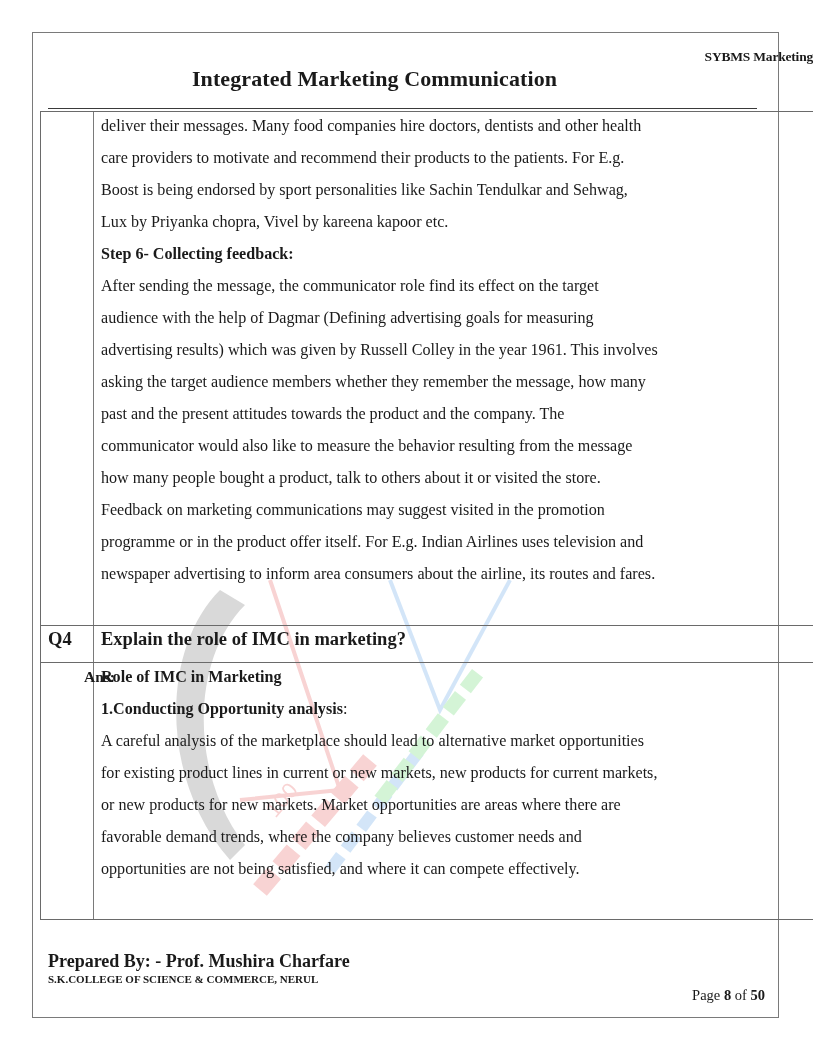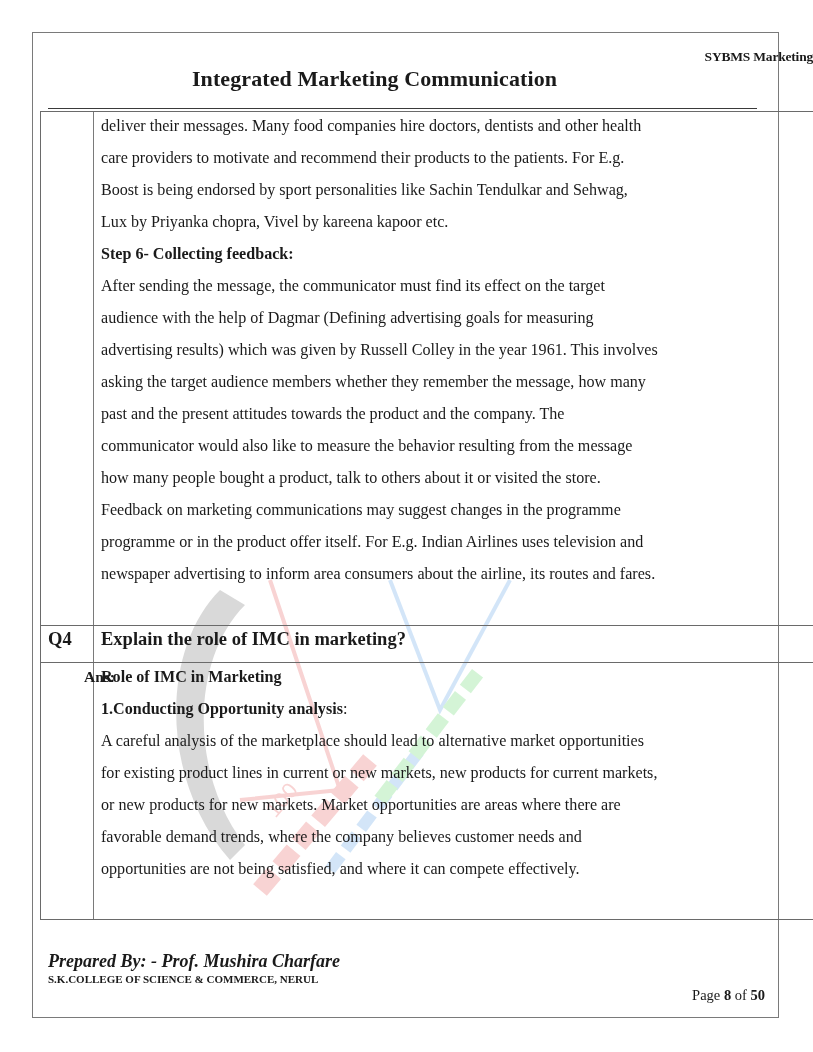--- a/index.html
+++ b/index.html
@@ -107,21 +107,20 @@
       left: 6px;
       font-weight: bold;
       font-size: 15.5px;
     }
     .footer-prepared {
       position: absolute;
       left: 48px;
       top: 951px;
       font-size: 18px;
       font-weight: bold;
-      font-style: italic;
     }
     .footer-college {
       position: absolute;
       left: 48px;
       top: 973px;
       font-size: 11px;
       font-weight: bold;
     }
     .footer-page {
       position: absolute;
@@ -160,28 +159,28 @@
 
 <div class="qa-table">
   <div class="col-divider"></div>
 
   <div class="cell-text" style="top: -2px;">
     <span class="line">deliver their messages. Many food companies hire doctors, dentists and other health</span>
     <span class="line">care providers to motivate and recommend their products to the patients. For E.g.</span>
     <span class="line">Boost is being endorsed by sport personalities like Sachin Tendulkar and Sehwag,</span>
     <span class="line">Lux by Priyanka chopra, Vivel by kareena kapoor etc.</span>
     <span class="line bold">Step 6- Collecting feedback:</span>
-    <span class="line">After sending the message, the communicator must find its effect on the target</span>
+    <span class="line">After sending the message, the communicator role find its effect on the target</span>
     <span class="line">audience with the help of Dagmar (Defining advertising goals for measuring</span>
     <span class="line">advertising results) which was given by Russell Colley in the year 1961. This involves</span>
     <span class="line">asking the target audience members whether they remember the message, how many</span>
     <span class="line">past and the present attitudes towards the product and the company. The</span>
     <span class="line">communicator would also like to measure the behavior resulting from the message</span>
     <span class="line">how many people bought a product, talk to others about it or visited the store.</span>
-    <span class="line">Feedback on marketing communications may suggest changes in the programme</span>
+    <span class="line">Feedback on marketing communications may suggest visited in the promotion</span>
     <span class="line">programme or in the product offer itself. For E.g. Indian Airlines uses television and</span>
     <span class="line">newspaper advertising to inform area consumers about the airline, its routes and fares.</span>
   </div>
 
   <div class="row-divider" style="top: 513px;"></div>
 
   <div class="q-label" style="top: 517px;">Q4</div>
   <div class="q-text" style="top: 517px;">Explain the role of IMC in marketing?</div>
 
   <div class="row-divider" style="top: 550px;"></div>

